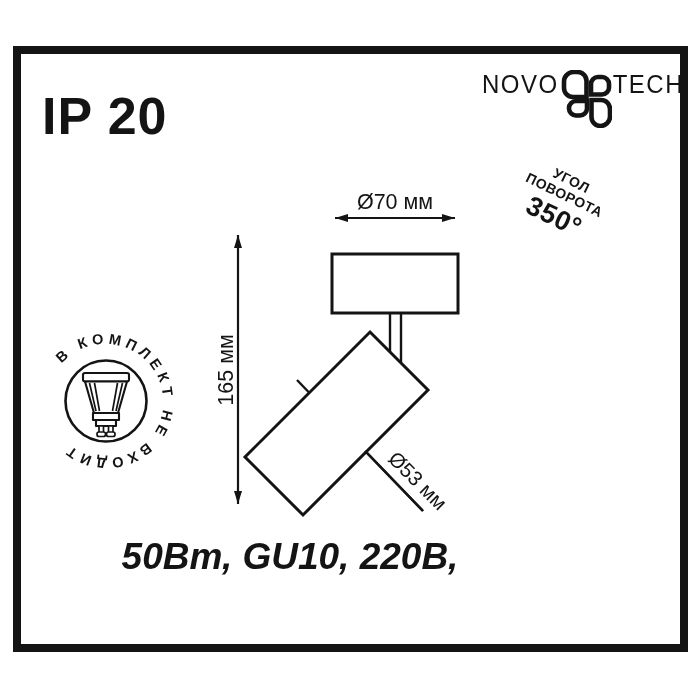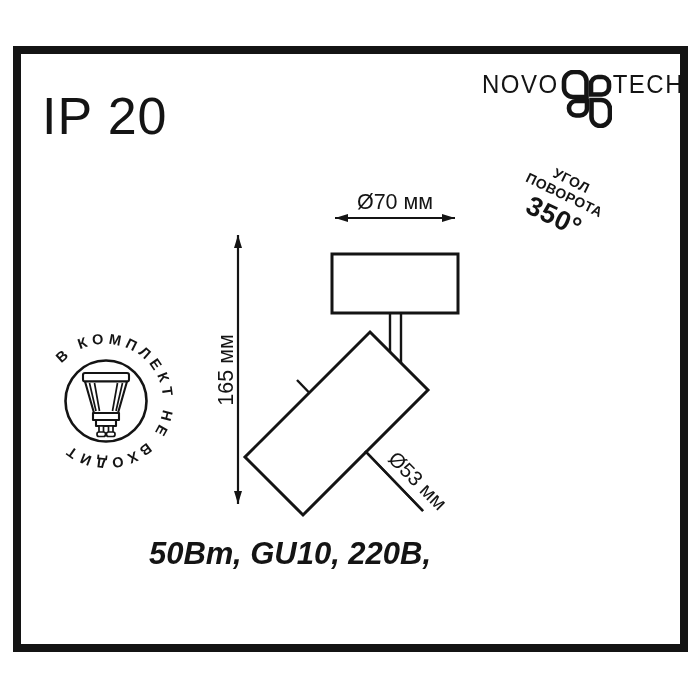--- a/index.html
+++ b/index.html
@@ -7,21 +7,21 @@
     width:700px;height:700px;position:relative;overflow:hidden;
     background:#ffffff;color:#141414;
     font-family:"Liberation Sans", sans-serif;
   }
   .frame{
     position:absolute;left:13px;top:46px;width:659px;height:590px;
     border:8px solid #141414;background:#ffffff;
   }
   .ip-rating{
     position:absolute;left:42px;top:86px;
-    font-size:52px;font-weight:normal;letter-spacing:1px;color:#141414;
+    font-size:52px;font-weight:bold;letter-spacing:1px;color:#141414;
   }
   .logo{
     position:absolute;left:482px;top:70px;height:60px;
     display:flex;align-items:flex-start;color:#141414;
   }
   .logo .logo-text{
     font-size:24px;font-weight:400;letter-spacing:1.5px;
     transform:scaleY(1.08);white-space:nowrap;
   }
   .logo svg{display:block;margin:0 1px;}
@@ -30,21 +30,21 @@
     transform:rotate(26deg);text-align:center;
     font-weight:bold;color:#141414;line-height:1.15;
   }
   .rotation-badge .small-line{font-size:14px;letter-spacing:0.5px;}
   .rotation-badge .big-line{font-size:27px;margin-top:1px;letter-spacing:0.5px;}
   .stamp{position:absolute;left:26px;top:323px;}
   .drawing{position:absolute;left:0;top:0;}
   svg text{font-family:"Liberation Sans", sans-serif;fill:#141414;}
   .specs{
     position:absolute;left:0;top:536px;width:580px;
-    text-align:center;font-size:31px;font-weight:bold;font-style:italic;
+    text-align:center;font-size:37px;font-weight:bold;font-style:italic;
     line-height:1.14;color:#141414;
   }
 </style>
 </head>
 <body>
 
 <div class="frame"></div>
 
 <div class="ip-rating">IP 20</div>
 

